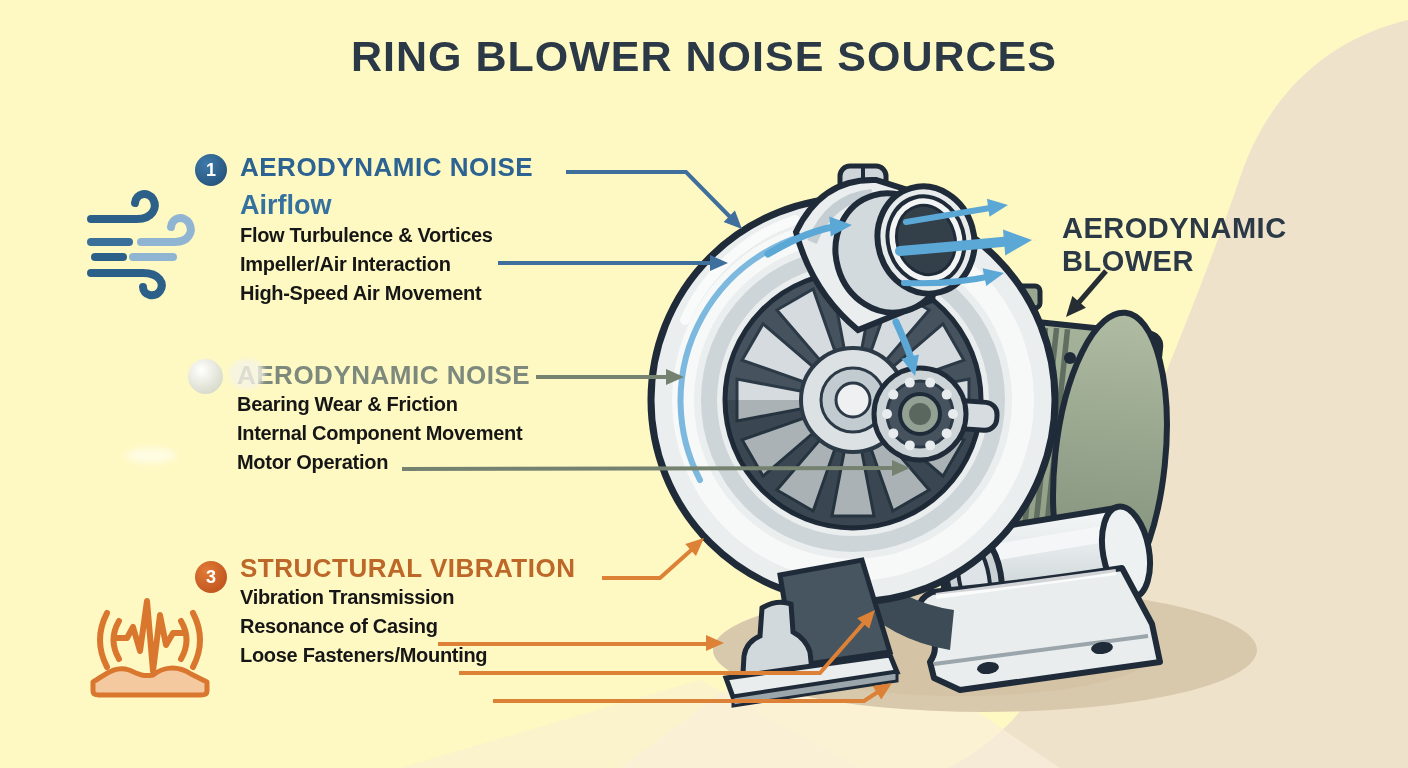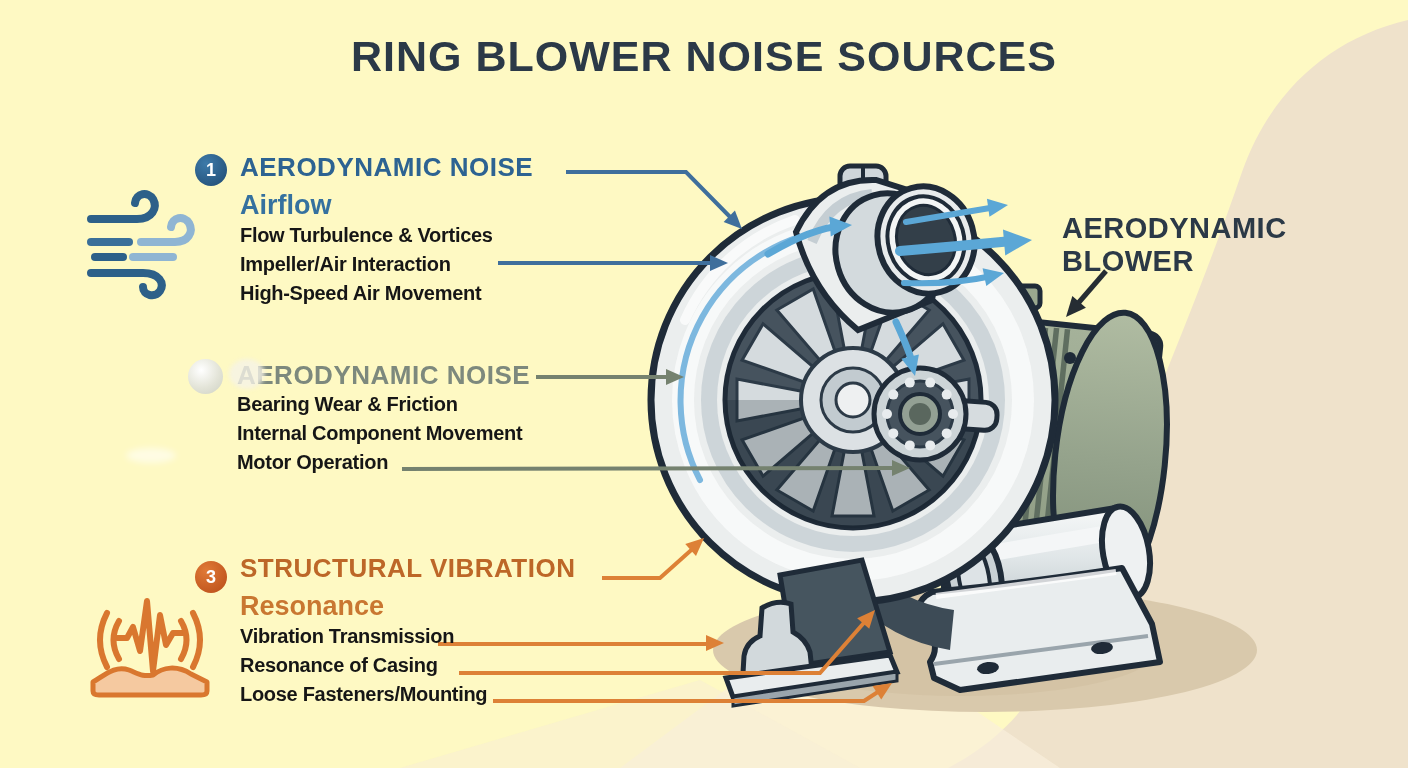--- a/index.html
+++ b/index.html
@@ -287,21 +287,20 @@
       <div class="item">Internal Component Movement</div>
       <div class="item">Motor Operation</div>
     </div>
   </div>
 
   <div class="badge b3 abs" style="left:195px;top:561px;">
     <span>3</span>
   </div>
   <div class="section sec3" style="left:240px;top:553px;">
     <div class="sec-heading">STRUCTURAL VIBRATION</div>
-    <div class="sec-sub">Resonance</div>
     <div class="sec-items">
       <div class="item">Vibration Transmission</div>
       <div class="item">Resonance of Casing</div>
       <div class="item">Loose Fasteners/Mounting</div>
     </div>
   </div>
 
   <div class="abs machine-label">
     <div>AERODYNAMIC</div>
     <div>BLOWER</div>

